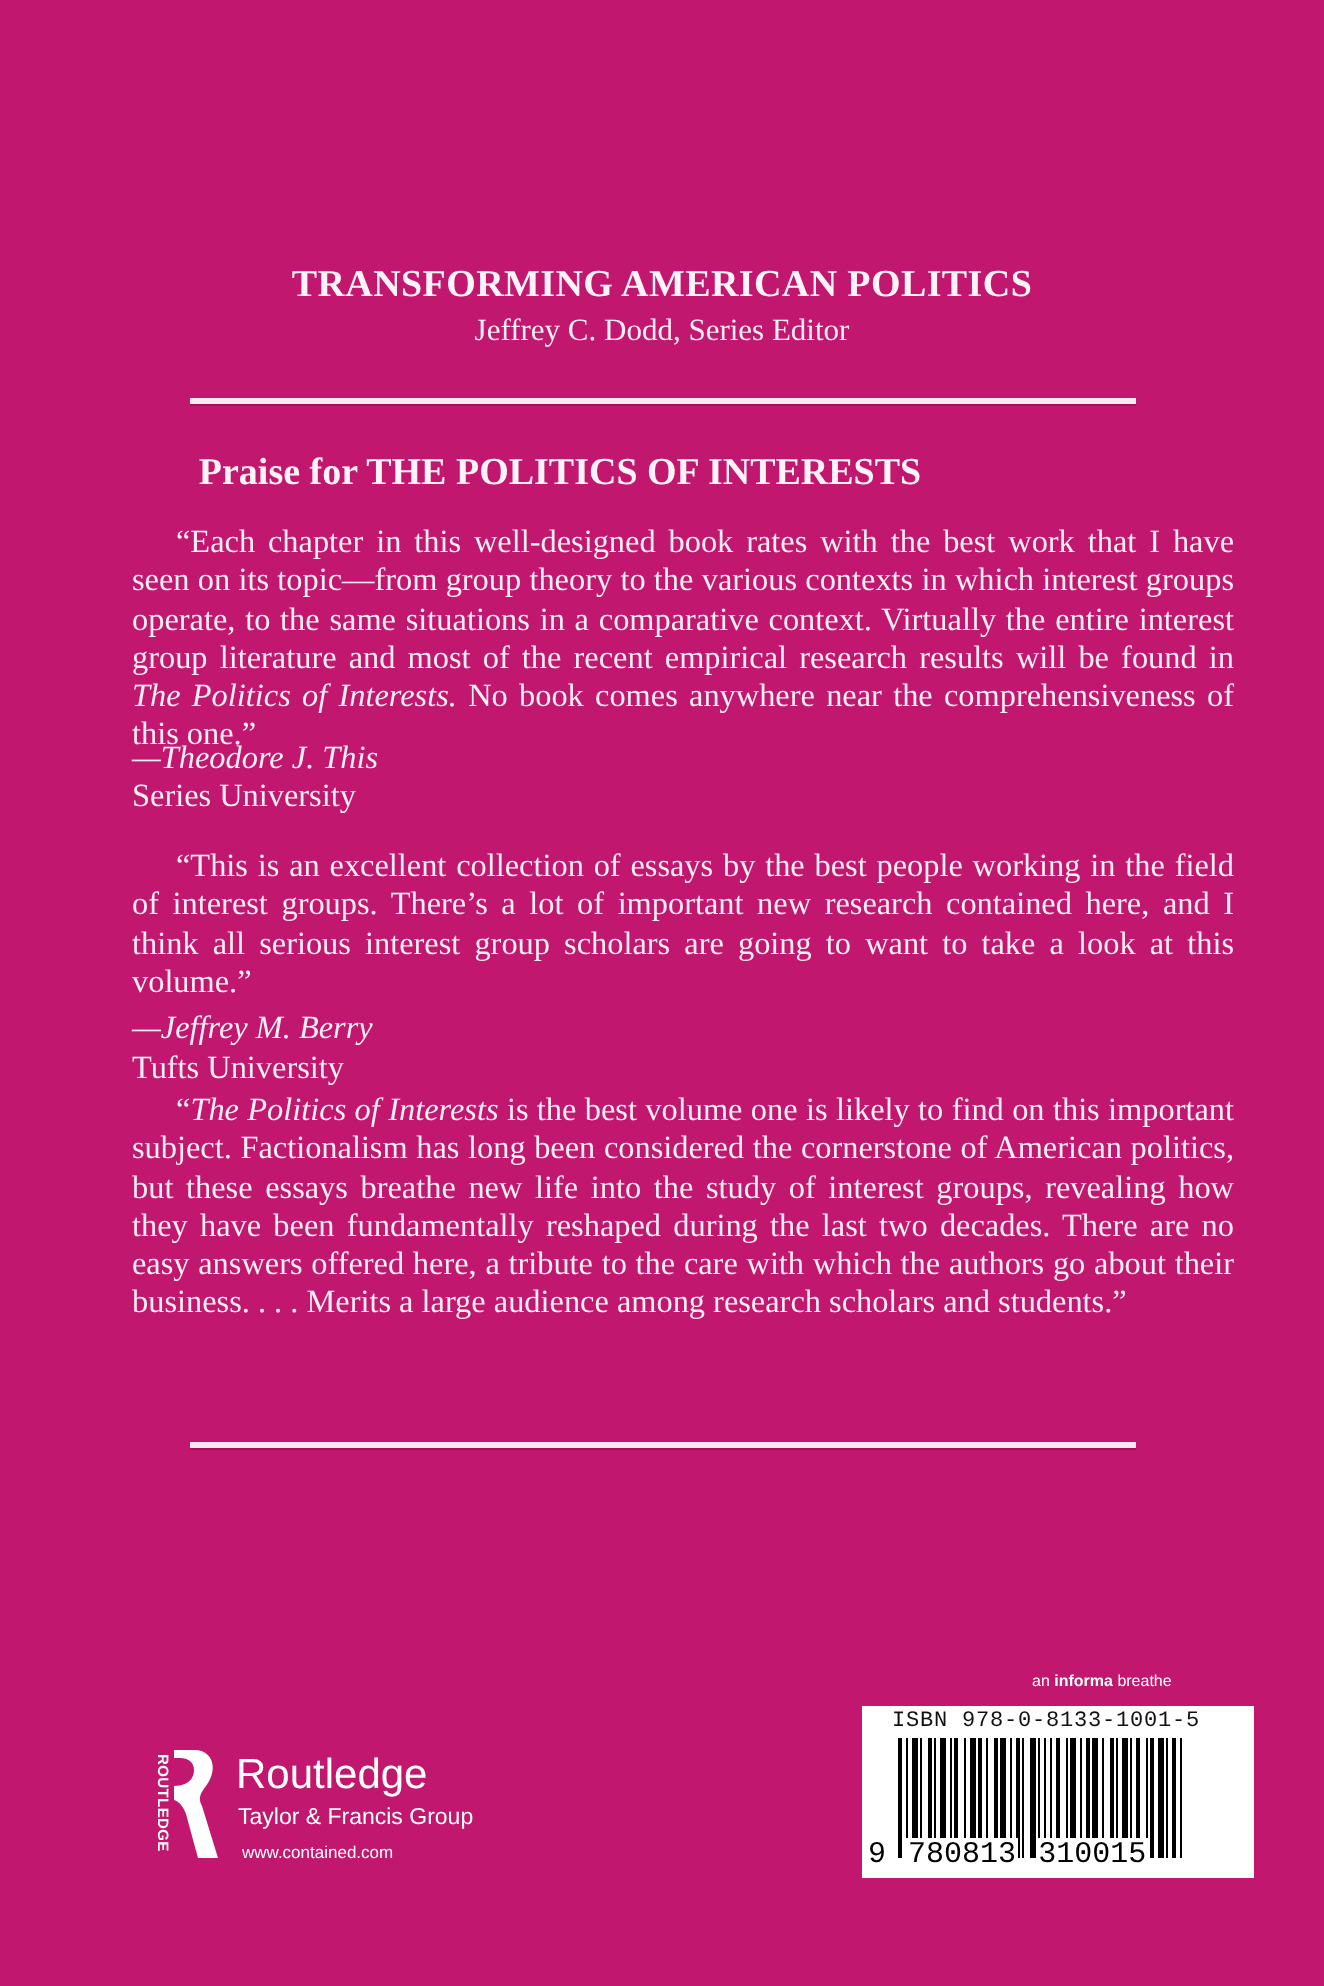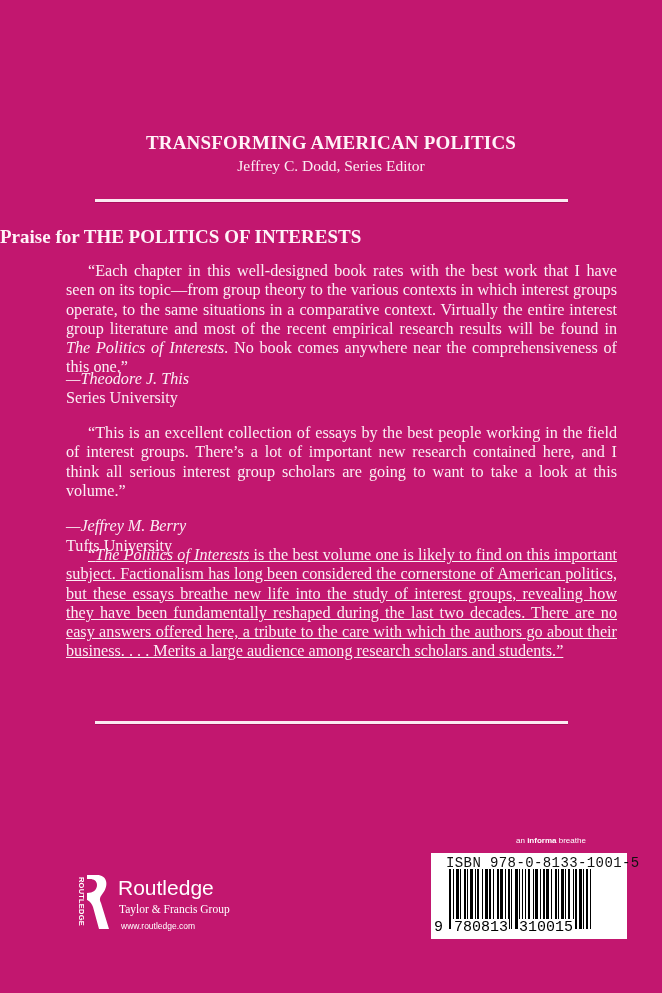--- a/index.html
+++ b/index.html
@@ -16,21 +16,21 @@
   }
   .series-editor {
     top:157px; left:0; width:662px; text-align:center;
     font-size:15.5px; color:#fbeef4;
   }
   .rule {
     left:95px; width:473px; height:3px; background:#fbe9f1;
     box-shadow:0 1px 0 rgba(120,0,60,0.35);
   }
   .praise-heading {
-    top:226px; left:0; width:560px; 
+    top:226px; left:0; width:560px; text-align:center;
     font-size:19px; font-weight:bold; color:#fff3f8;
   }
   .quote {
     left:66px; width:551px;
     font-size:16.2px; line-height:19.3px;
     text-align:justify; text-align-last:left;
   }
   .quote p { margin:0; text-indent:22px; }
   .quote p em { font-style:italic; }
   .attrib { text-align:right; font-size:16.2px; line-height:19.5px; }
@@ -38,36 +38,36 @@
   .informa {
     top:836px; left:516px; font-family:"Liberation Sans", sans-serif;
     font-size:8px; color:#fff;
   }
   .informa b { font-weight:bold; }
   .barcode-box {
     top:853px; left:431px; width:196px; height:86px; background:#ffffff;
   }
   .isbn-text {
     top:855px; left:446px; font-family:"Liberation Mono", monospace;
-    font-size:14px; color:#111; letter-spacing:0.4px;
+    font-size:11px; color:#111; letter-spacing:0.4px;
   }
   .bars { top:869px; left:449px; height:60px; width:168px; display:flex; align-items:stretch; }
   .bars span { display:block; background:#000; height:100%; }
   .barnum {
     top:919px; left:433px; font-family:"Liberation Mono", monospace;
     font-size:15px; color:#000; background:transparent;
   }
   .barnum span { background:#fff; padding:0 1px; }
   .logo-r { top:873px; left:73px; width:38px; height:58px; }
   .logo-name {
     top:876px; left:118px; font-family:"Liberation Sans", sans-serif;
     font-size:21px; color:#fff;
   }
   .logo-group {
-    top:903px; left:119px; font-family:Liberation Serif, serif;
+    top:903px; left:119px; font-family:Liberation Sans, sans-serif;
     font-size:11.5px; color:#fff;
   }
   .logo-url {
     top:921px; left:121px; font-family:"Liberation Sans", sans-serif;
     font-size:8.5px; color:#fff;
   }
 </style>
 </head>
 <body>
 
@@ -81,43 +81,43 @@
 <div class="abs quote" style="top:262px;">
   <p><span>“Each chapter in this well-designed book rates with the best work that I have seen on its topic—from group theory to the various contexts in which interest groups operate, to the same situations in a comparative context. Virtually the entire interest group literature and most of the recent empirical research results will be found in </span><em>The Politics of Interests.</em><span> No book comes anywhere near the comprehensiveness of this one.”</span></p>
   <div class="attrib" style="margin-top:-8px;">
     <div class="name">—Theodore J. This</div>
     <div>Series University</div>
   </div>
 </div>
 
 <div class="abs quote" style="top:424px;">
   <p><span>“This is an excellent collection of essays by the best people working in the field of interest groups. There’s a lot of important new research contained here, and I think all serious interest group scholars are going to want to take a look at this volume.”</span></p>
-  <div class="attrib" style="margin-top:16px;">
+  <div class="attrib" style="margin-top:4px;">
     <div class="name">—Jeffrey M. Berry</div>
     <div>Tufts University</div>
   </div>
 </div>
 
-<div class="abs quote" style="top:546px;text-decoration:underline;">
+<div class="abs quote" style="top:546px;">
   <p><span>“</span><em>The Politics of Interests</em><span> is the best volume one is likely to find on this important subject. Factionalism has long been considered the cornerstone of American politics, but these essays breathe new life into the study of interest groups, revealing how they have been fundamentally reshaped during the last two decades. There are no easy answers offered here, a tribute to the care with which the authors go about their business. . . . Merits a large audience among research scholars and students.”</span></p>
   <div class="attrib" style="margin-top:-8px;">
   </div>
 </div>
 
 <div class="abs rule" style="top:721px;"></div>
 
 <div class="abs logo-r">
   <svg width="38" height="58" viewBox="0 0 38 58">
     <text x="6" y="4" transform="rotate(90 6 4)" font-family="Liberation Sans, sans-serif" font-size="7.5" font-weight="bold" fill="#fff" letter-spacing="0.2">ROUTLEDGE</text>
     <path d="M14 2 L24 2 C34 2 36 12 30 20 C27 24 26 26 28 30 L36 56 L26 56 L20 34 C18 28 14 27 14 27 L14 20 C20 20 24 17 24 12 C24 8 21 6 17 6 L14 6 Z" fill="#fff"></path>
   </svg>
 </div>
 <div class="abs logo-name">Routledge</div>
 <div class="abs logo-group">Taylor &amp; Francis Group</div>
-<div class="abs logo-url">www.routledge.com</div>
+<div class="abs logo-url">www.contained.com</div>
 
 <div class="abs informa"><span>an </span><b>informa</b><span> breathe</span></div>
 
 <div class="abs barcode-box"></div>
 <div class="abs isbn-text">ISBN 978-0-8133-1001-5</div>
 <div class="abs bars">
   <span style="width:2px;margin-right:2px"></span>
     <span style="width:1px;margin-right:2px"></span>
   <span style="width:3px;margin-right:1px"></span>
     <span style="width:1px;margin-right:3px"></span>

